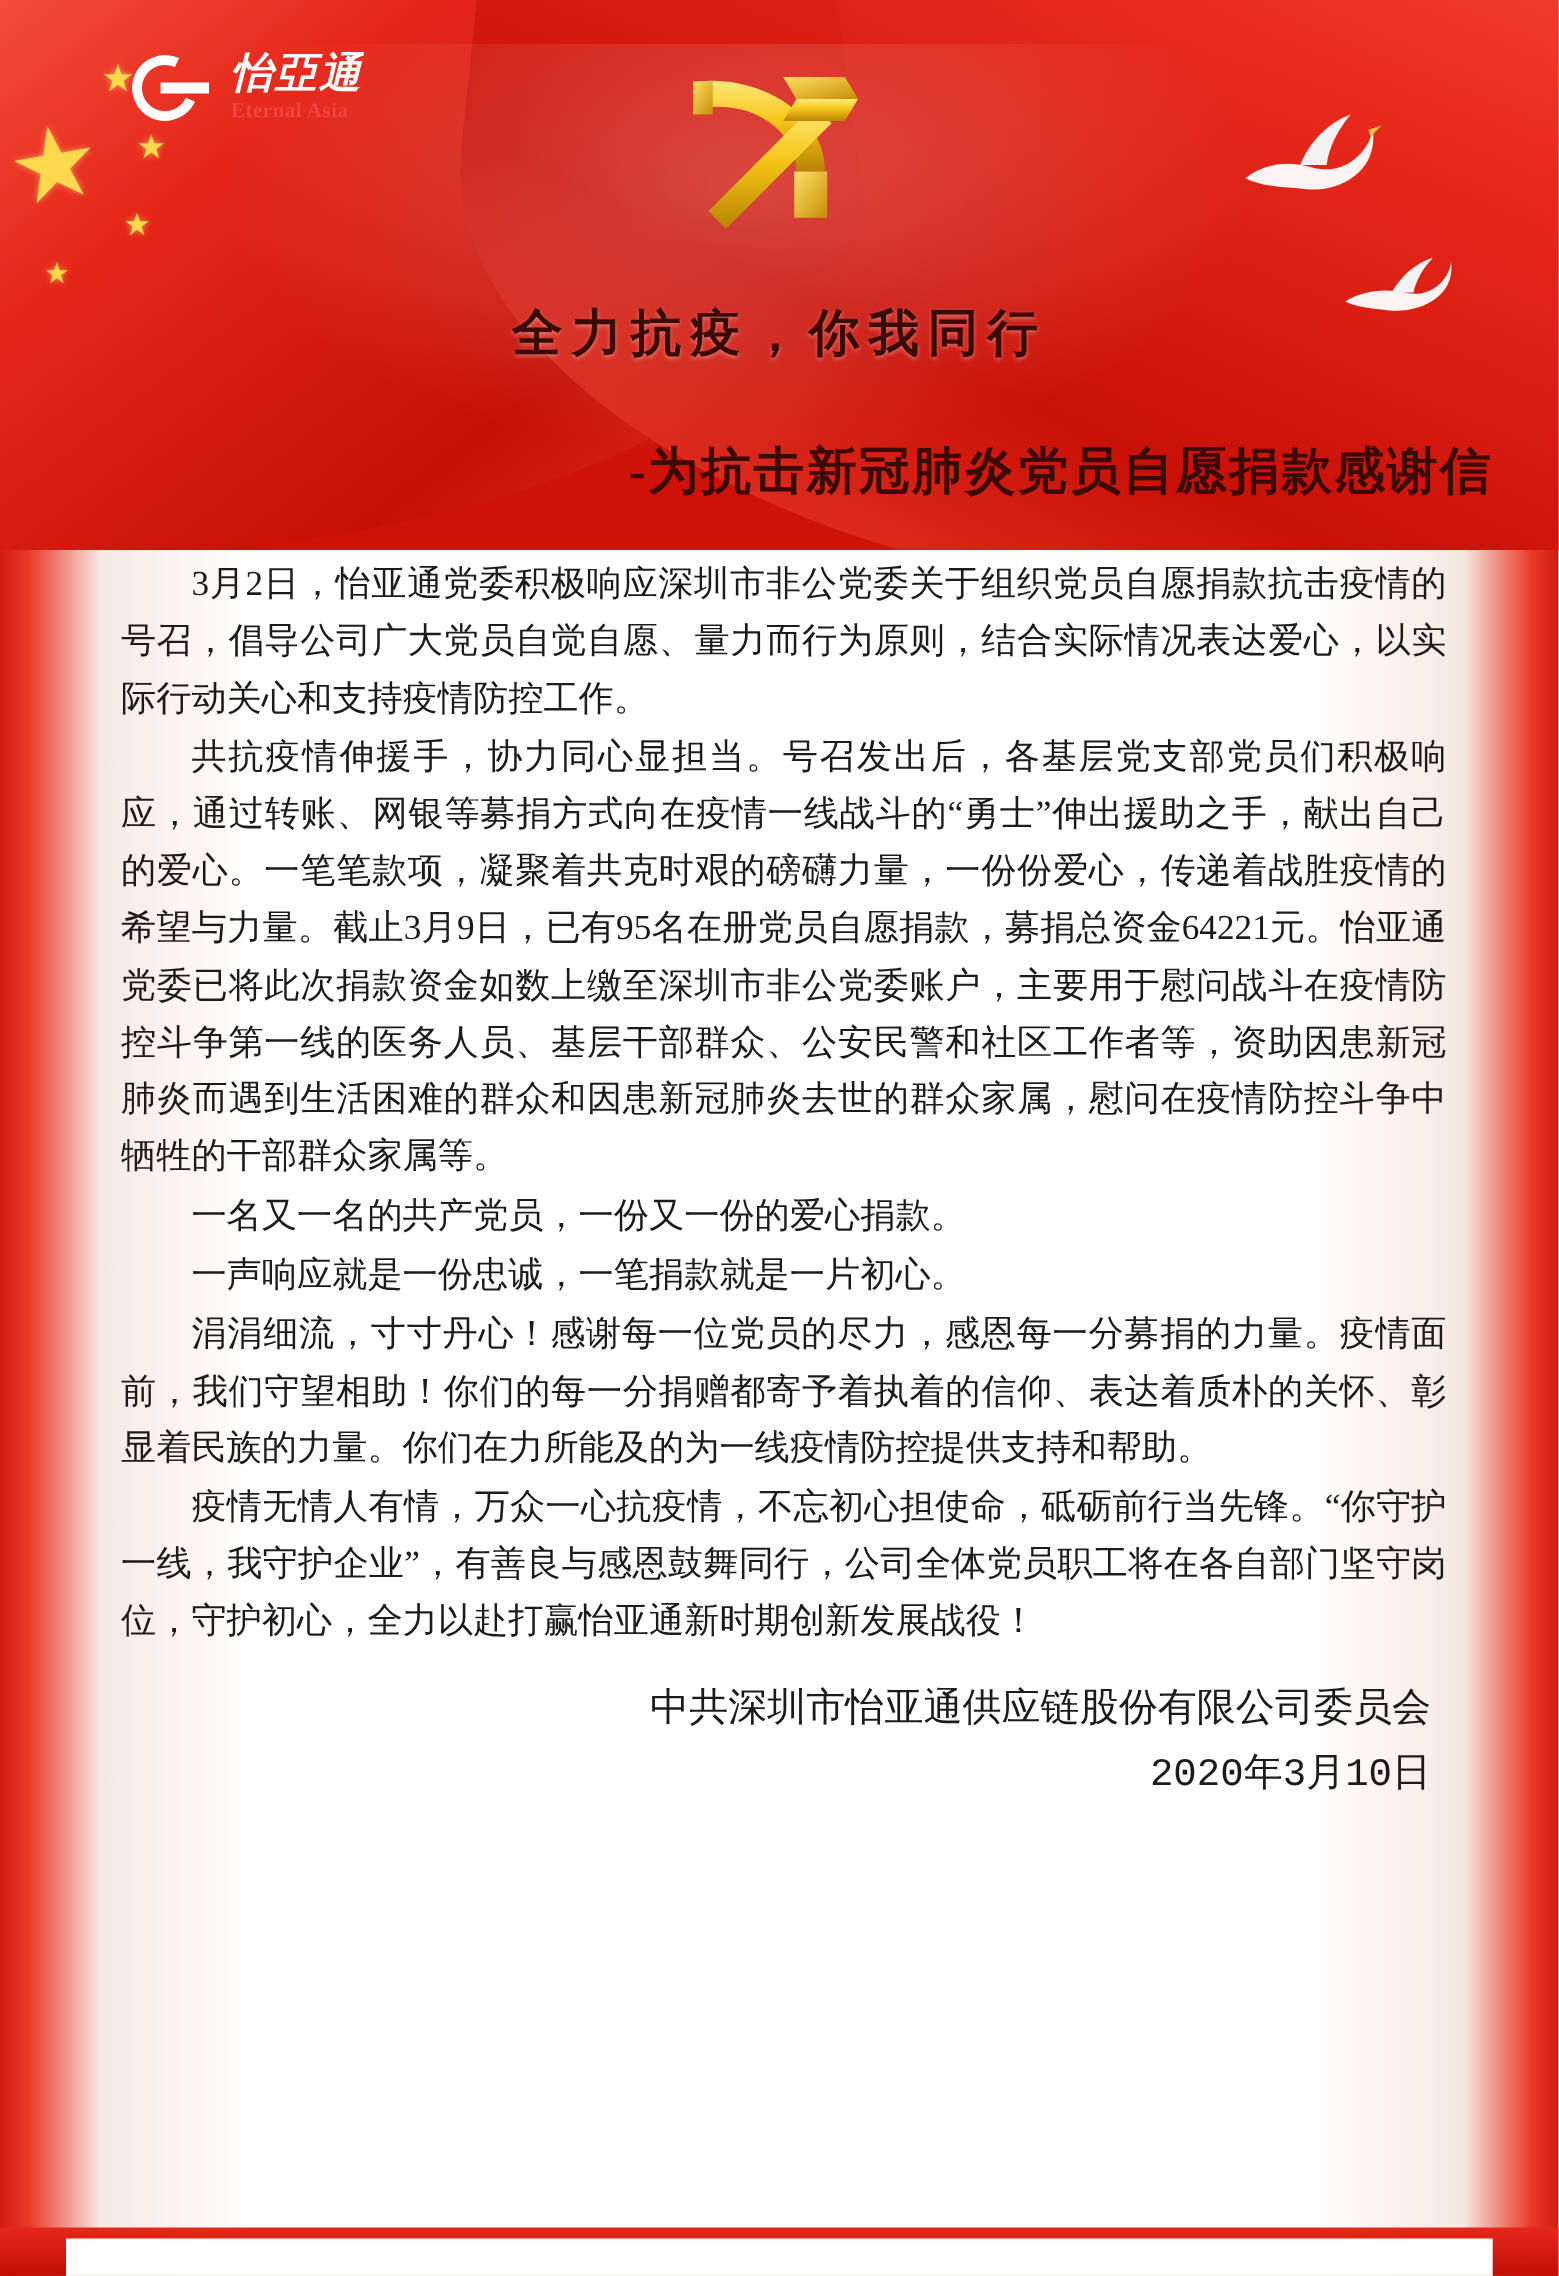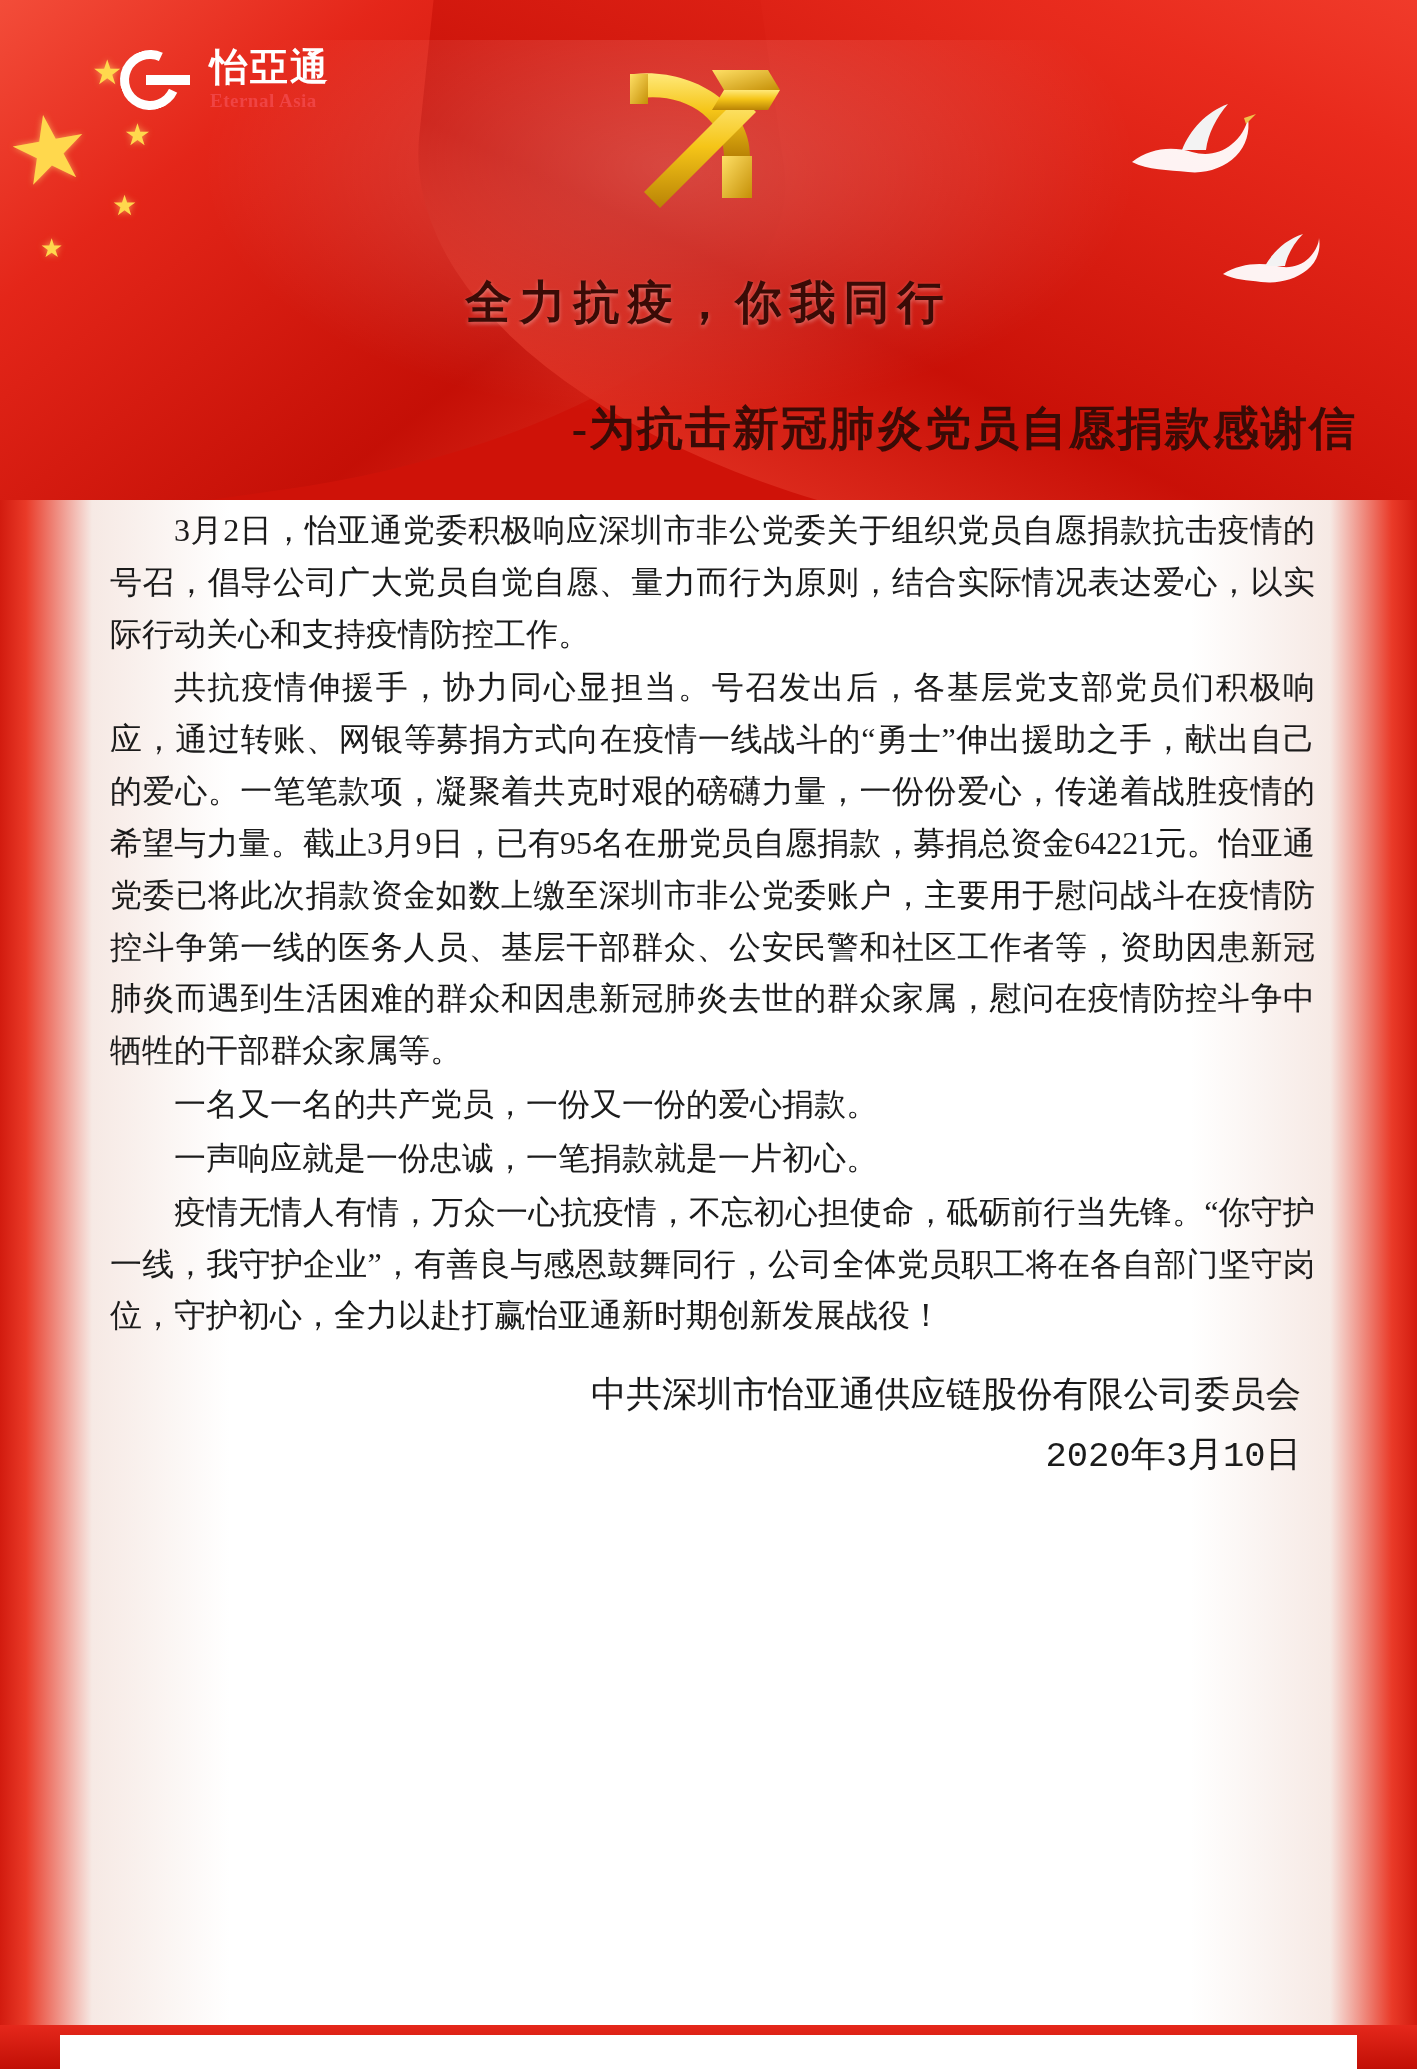--- a/index.html
+++ b/index.html
@@ -118,20 +118,21 @@
     width: 44px; height: 10px;
     background: #ffffff;
   }
   .logo .text-cn {
     font-family: "Liberation Sans", sans-serif;
     font-weight: bold;
     font-size: 38px;
     color: #ffffff;
     letter-spacing: 2px;
     line-height: 1.05;
+    font-style: italic;
   }
   .logo .text-en {
     font-family: "Liberation Serif", serif;
     font-weight: bold;
     font-size: 19px;
     color: #ef4444;
     letter-spacing: .5px;
     margin-top: 2px;
   }
 
@@ -273,20 +274,21 @@
   </div>
 
   <div class="title-main">全力抗疫，你我同行</div>
   <div class="title-sub">-为抗击新冠肺炎党员自愿捐款感谢信</div>
 
   <div class="content">
     <p class="para">3月2日，怡亚通党委积极响应深圳市非公党委关于组织党员自愿捐款抗击疫情的号召，倡导公司广大党员自觉自愿、量力而行为原则，结合实际情况表达爱心，以实际行动关心和支持疫情防控工作。</p>
     <p class="para">共抗疫情伸援手，协力同心显担当。号召发出后，各基层党支部党员们积极响应，通过转账、网银等募捐方式向在疫情一线战斗的“勇士”伸出援助之手，献出自己的爱心。一笔笔款项，凝聚着共克时艰的磅礴力量，一份份爱心，传递着战胜疫情的希望与力量。截止3月9日，已有95名在册党员自愿捐款，募捐总资金64221元。怡亚通党委已将此次捐款资金如数上缴至深圳市非公党委账户，主要用于慰问战斗在疫情防控斗争第一线的医务人员、基层干部群众、公安民警和社区工作者等，资助因患新冠肺炎而遇到生活困难的群众和因患新冠肺炎去世的群众家属，慰问在疫情防控斗争中牺牲的干部群众家属等。</p>
     <p class="para">一名又一名的共产党员，一份又一份的爱心捐款。</p>
     <p class="para">一声响应就是一份忠诚，一笔捐款就是一片初心。</p>
+    <p class="para">涓涓细流，寸寸丹心！感谢每一位党员的尽力，感恩每一分募捐的力量。疫情面前，我们守望相助！你们的每一分捐赠都寄予着执着的信仰、表达着质朴的关怀、彰显着民族的力量。你们在力所能及的为一线疫情防控提供支持和帮助。</p>
     <p class="para">疫情无情人有情，万众一心抗疫情，不忘初心担使命，砥砺前行当先锋。“你守护一线，我守护企业”，有善良与感恩鼓舞同行，公司全体党员职工将在各自部门坚守岗位，守护初心，全力以赴打赢怡亚通新时期创新发展战役！</p>
 
     <div class="sign">
       <div>中共深圳市怡亚通供应链股份有限公司委员会</div>
       <div class="date">2020年3月10日</div>
     </div>
   </div>
 
   <div class="bottom-bar">
     <div class="inner"></div>

